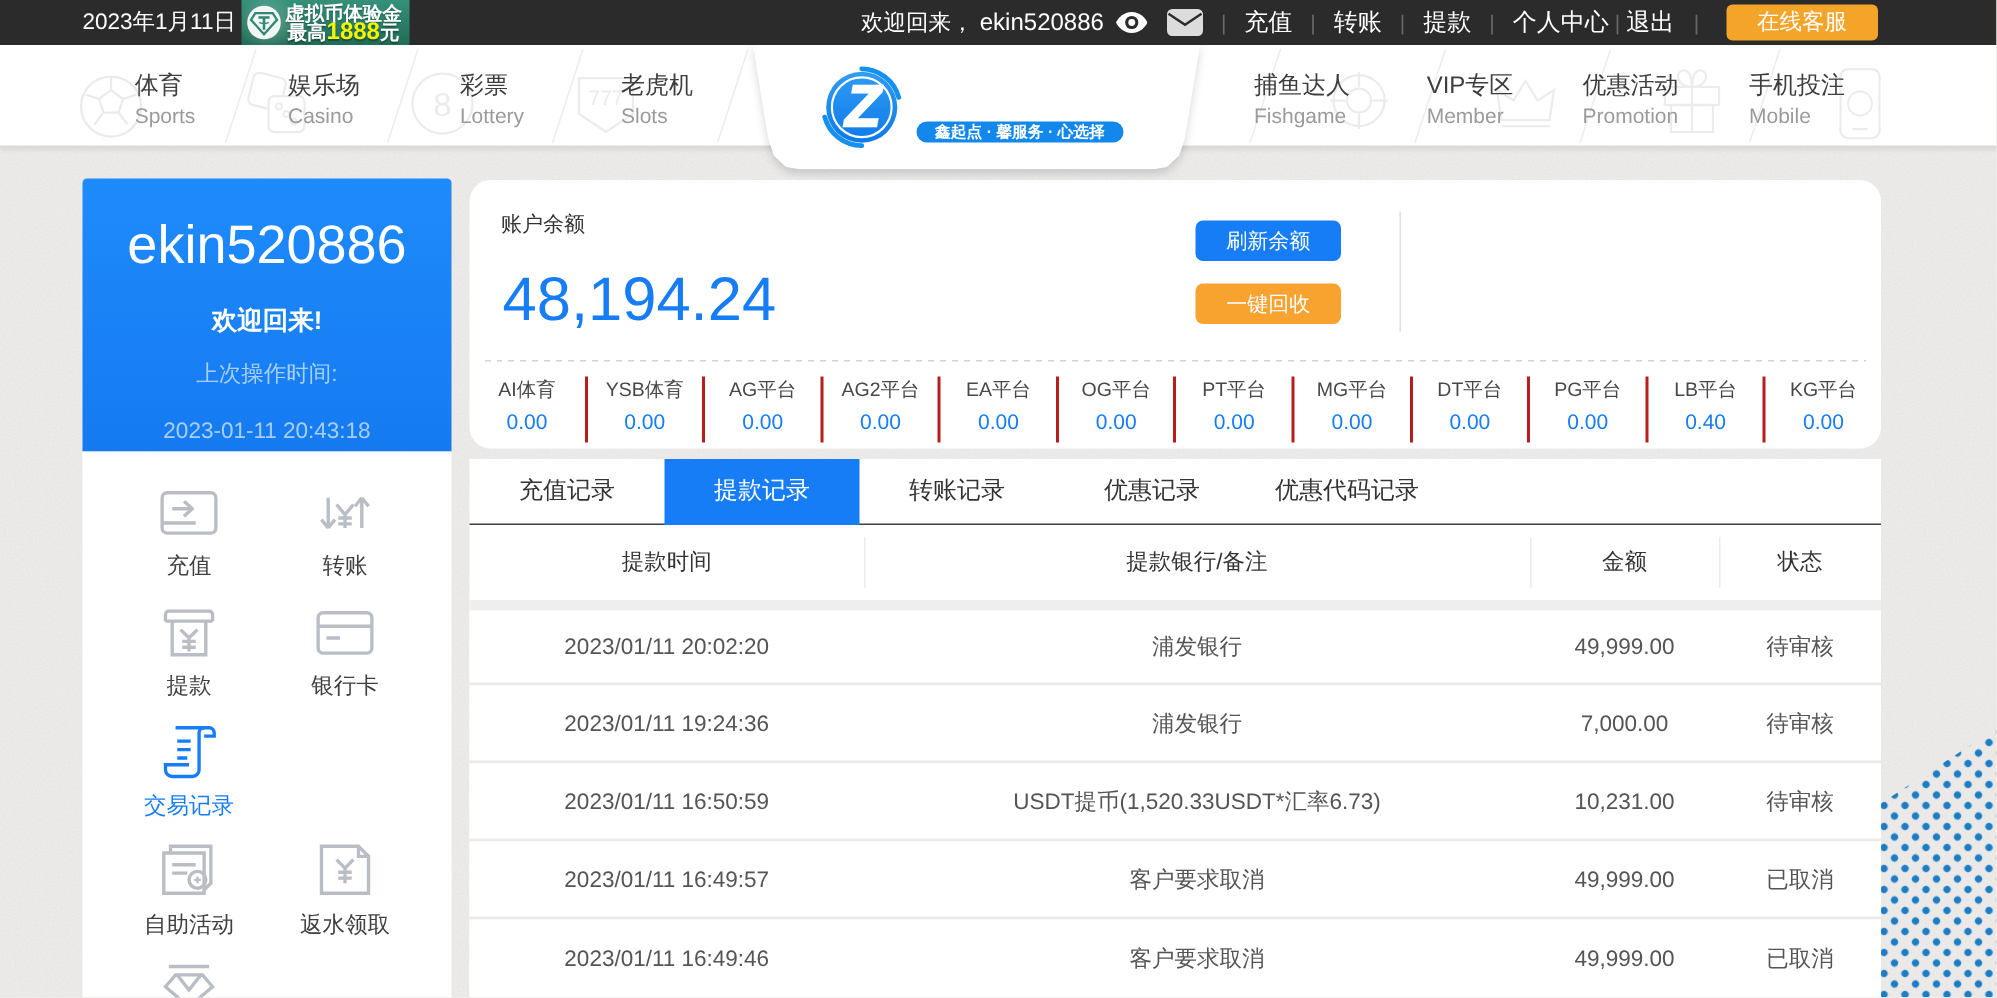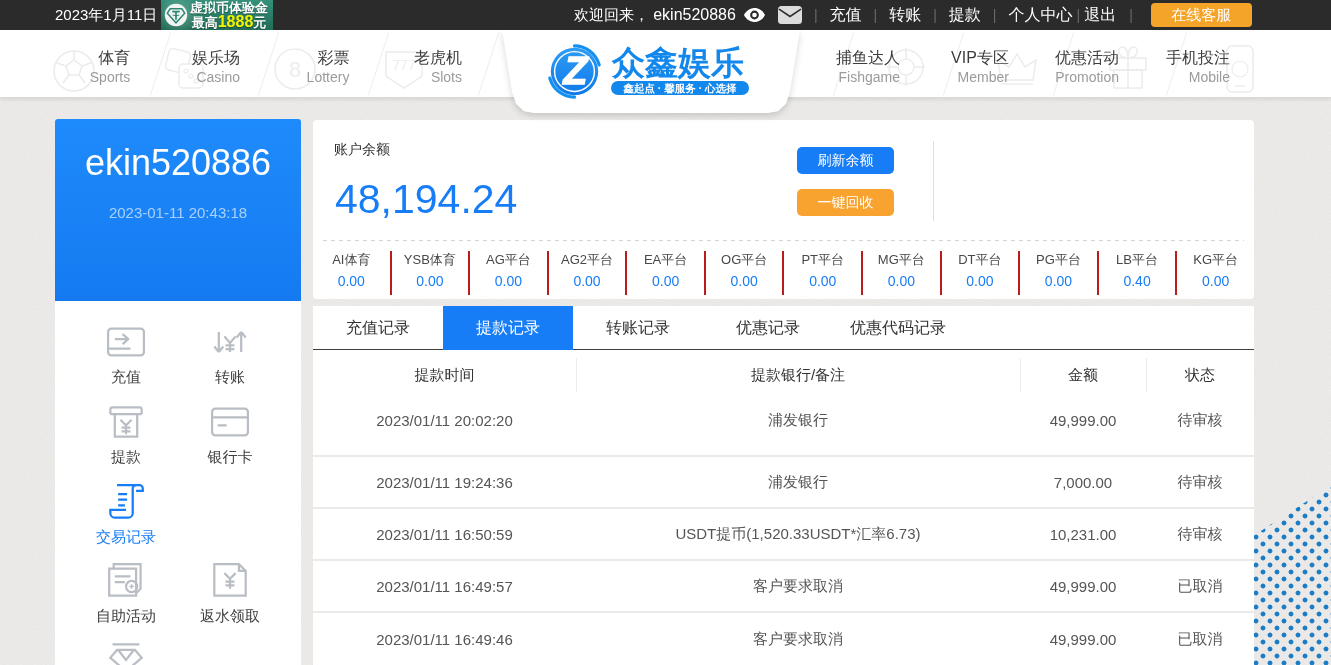--- a/index.html
+++ b/index.html
@@ -12,21 +12,21 @@
 #badge { position:absolute; left:161px; top:0; width:112px; height:30px; background:radial-gradient(circle at 18px 15px, rgba(255,255,255,.28), rgba(255,255,255,0) 20px), linear-gradient(180deg,#35917a 0%,#216c57 100%); display:flex; align-items:center; }
 #badge .coin { width:24px; height:24px; margin-left:3px; flex:0 0 auto; }
 #badge .txt { text-align:center; width:82px; line-height:13.5px; font-size:13px; font-weight:bold; color:#fff; text-shadow:0 1px 1px rgba(0,0,0,.35); letter-spacing:0; }
 #badge .txt .y { color:#f2f400; font-size:16px; }
 #topright { position:absolute; left:574px; top:0; height:30px; display:flex; align-items:center; font-size:16px; color:#fff; }
 #topright .sep { color:#686868; margin:0 12px; font-size:14px; }
 #cs-btn { background:#f5a42a; color:#fff; border-radius:4px; width:101px; height:24px; line-height:24px; text-align:center; font-size:15px; margin-left:5px; }
 
 
 #nav { position:absolute; left:0; top:30px; width:1331px; height:68px; background:#fff; border-bottom:1px solid #d9d9d9; box-shadow:0 2px 3px rgba(0,0,0,.08); z-index:10; }
-.navitem { position:absolute; top:18px; text-align:right; transform:translateX(-50%); z-index:3; }
+.navitem { position:absolute; top:18px; text-align:left; transform:translateX(-50%); z-index:3; }
 .navitem .cn { font-size:16px; color:#3d3d3d; line-height:20px; }
 .navitem .en { font-size:14px; color:#9b9b9b; line-height:19px; }
 .navicon { position:absolute; z-index:1; }
 .navsep { position:absolute; width:1px; height:66px; background:#ededed; top:1px; transform:rotate(18deg); z-index:1; }
 
 
 #logowrap { position:absolute; left:502px; top:30px; width:298px; height:83px; filter:drop-shadow(0 3px 3px rgba(0,0,0,.15)); z-index:20; }
 #logotab { position:absolute; left:0; top:0; width:298px; height:83px; background:#fff;
   clip-path:polygon(0 0, 100% 0, 96.6% 75%, 95.3% 89%, 92.6% 98%, 89.3% 100%, 10.7% 100%, 7.4% 98%, 4.7% 89%, 3.4% 75%); }
 #logoname { position:absolute; left:110px; top:11px; font-size:33px; font-weight:bold; color:#1287ec; letter-spacing:0px; }
@@ -38,21 +38,21 @@
 #bluecard .wel { font-size:17px; font-weight:bold; margin-top:18px; }
 #bluecard .t1 { font-size:15px; color:rgba(255,255,255,.62); margin-top:15px; }
 #bluecard .t2 { font-size:15px; color:rgba(255,255,255,.62); margin-top:20px; }
 #sidecard { position:absolute; left:55px; top:301px; width:246px; height:364px; background:#fff; }
 .gitem { position:absolute; width:110px; text-align:center; transform:translateX(-50%); }
 .gitem svg { display:block; margin:0 auto; transform:scale(1.12); transform-origin:center bottom; }
 .gitem .lb { font-size:15px; color:#3f3f3f; margin-top:7px; }
 .gitem.active .lb { color:#177df7; }
 
 
-#balcard { position:absolute; left:313px; top:120px; width:941px; height:179px; background:#fff; border-radius:4px; }
+#balcard { position:absolute; left:313px; top:120px; width:941px; height:179px; background:#fff; border-radius:14px; }
 #balcard .title { position:absolute; left:21px; top:21px; font-size:14px; color:#333; }
 #bignum { position:absolute; left:22px; top:56px; font-size:41px; color:#177df7; }
 .btn { position:absolute; left:484px; width:97px; height:27px; border-radius:5px; color:#fff; font-size:14px; text-align:center; line-height:27px; }
 #btn1 { top:27px; background:#177df7; }
 #btn2 { top:69px; background:#f8a22f; }
 #vline { position:absolute; left:620px; top:21px; width:1px; height:80px; background:#e0e0e0; }
 #platrow { position:absolute; left:0px; top:121px; width:941px; height:58px; display:flex; }
 .plat { flex:1; text-align:center; margin-top:10px; height:44px; border-right:2px solid #b91c1c; }
 .plat:last-child { border-right:none; }
 .plat .n { font-size:13px; color:#484848; line-height:17px; }
@@ -214,26 +214,27 @@
           <stop offset="0" stop-color="#2f9cf5"></stop>
           <stop offset="1" stop-color="#0e7ae9"></stop>
         </linearGradient>
       </defs>
       <circle cx="29" cy="29" r="25" fill="url(#lg)"></circle>
     <path d="M29 2 a27 27 0 0 1 26 20" fill="none" stroke="#1390f0" stroke-width="3.4" stroke-linecap="round"></path>
     <path d="M29 56 a27 27 0 0 1 -26 -20" fill="none" stroke="#1390f0" stroke-width="3.4" stroke-linecap="round"></path>
     <circle cx="29" cy="29" r="21" fill="none" stroke="#fff" stroke-width="1.5"></circle>
     <text x="30" y="42" text-anchor="middle" font-family="Liberation Sans" font-style="italic" font-weight="bold" font-size="41" fill="#fff" stroke="#fff" stroke-width="1.6">Z</text>
   </svg>
-  <div id="logoname">众鑫娱乐</div>
   <div id="logopill">鑫起点 · 馨服务 · 心选择</div>
 </div>
 
 <div id="bluecard">
   <div class="uname">ekin520886</div>
+  <div class="wel">欢迎回来!</div>
+  <div class="t1">上次操作时间:</div>
   <div class="t2">2023-01-11 20:43:18</div>
 </div>
 <div id="sidecard">
 
   <div class="gitem" style="left:71px;top:26px">
     <svg width="38" height="34" viewBox="0 0 38 34">
         <g fill="none" stroke="#b9bdc4" stroke-width="2">
           <rect x="3" y="5" width="32" height="24" rx="3"></rect>
           <path d="M3 23 h20"></path>
           <path d="M16 10 l5 4.5 -5 4.5" stroke-linejoin="round"></path>
@@ -389,21 +390,21 @@
   <div id="thead">
     <div class="hcell" style="left:0;width:263px">提款时间</div>
     <div class="hcell" style="left:263px;width:444px">提款银行/备注</div>
     <div class="hcell" style="left:707px;width:126px">金额</div>
     <div class="hcell" style="left:833px;width:108px">状态</div>
     <div class="hsep" style="left:263px"></div>
     <div class="hsep" style="left:707px"></div>
     <div class="hsep" style="left:833px"></div>
   </div>
   <div id="headgap"></div>
-  <div class="trow" style="top:90px;height:48px">
+  <div class="trow" style="top:101px;height:48px">
       <div class="c" style="left:0;width:263px">2023/01/11 20:02:20</div>
       <div class="c" style="left:263px;width:444px">浦发银行</div>
       <div class="c" style="left:707px;width:126px">49,999.00</div>
       <div class="c" style="left:833px;width:108px">待审核</div>
     </div>
   <div class="rowsep" style="top:149px"></div>
   <div class="trow" style="top:151px">
       <div class="c" style="left:0;width:263px">2023/01/11 19:24:36</div>
       <div class="c" style="left:263px;width:444px">浦发银行</div>
       <div class="c" style="left:707px;width:126px">7,000.00</div>

